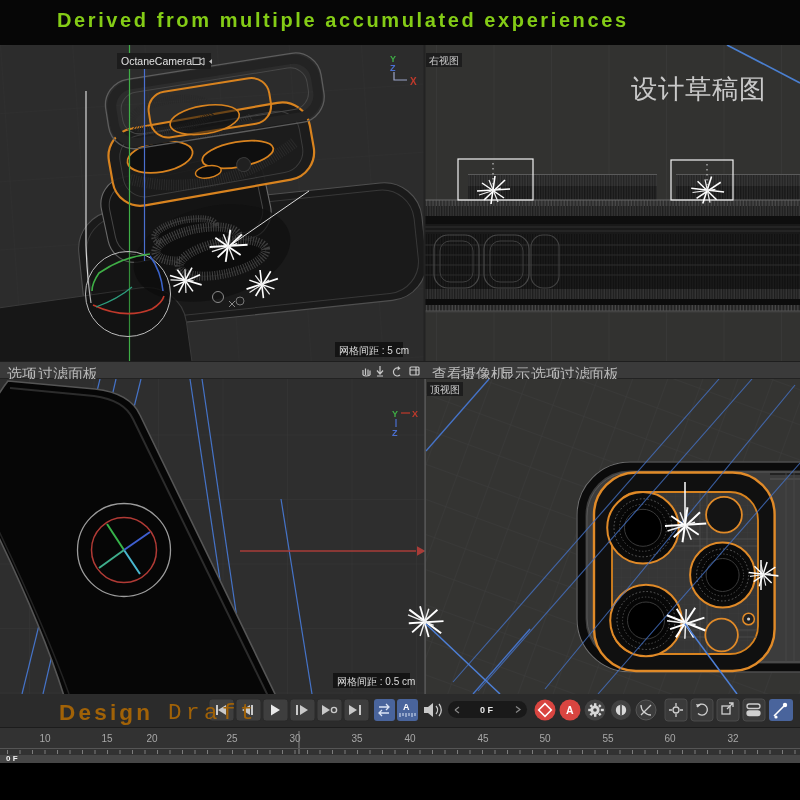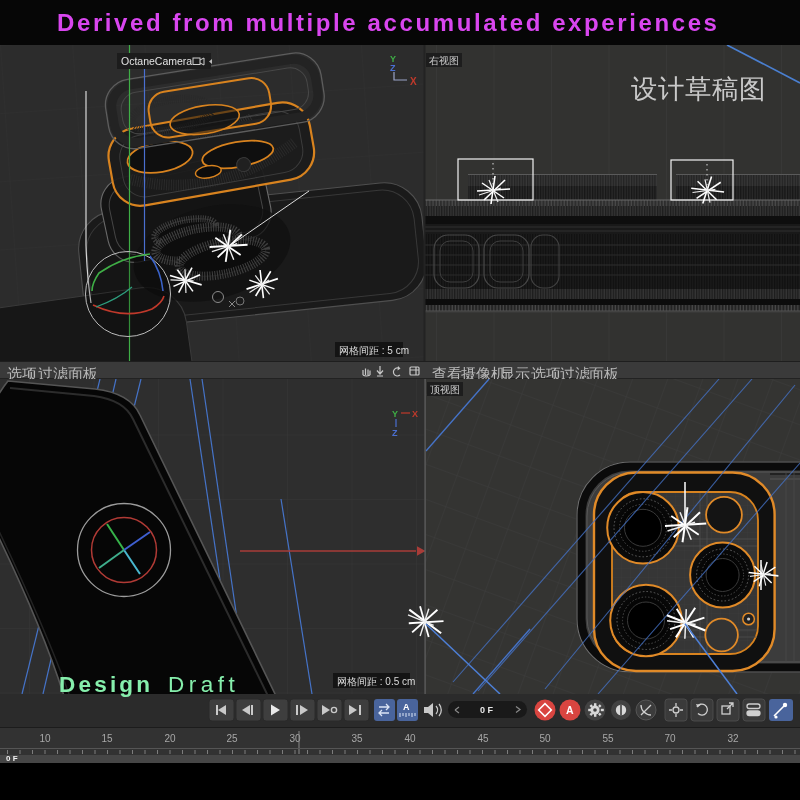--- a/index.html
+++ b/index.html
@@ -1,33 +1,33 @@
 <!DOCTYPE html>
 <html><head>
 <meta charset="utf-8">
 <style>
   html,body{margin:0;padding:0;background:#000;}
   body{width:800px;height:800px;position:relative;overflow:hidden;
        font-family:"Liberation Sans", sans-serif;}
   .abs{position:absolute;}
   #banner{left:0;top:0;width:800px;height:45px;background:#060606;}
-  #banner span{position:absolute;left:57px;top:9px;font-size:24px;font-weight:bold;
-    letter-spacing:2.6px;color:#d946ef;white-space:nowrap;}
+  #banner span{position:absolute;left:57px;top:9px;font-size:20px;font-weight:bold;
+    letter-spacing:2.6px;color:#84cc16;white-space:nowrap;}
   #vptop{left:0;top:45px;width:800px;height:316px;}
   #menubar{left:0;top:361px;width:800px;height:18px;background:#3a3a3a;
     border-top:1px solid #1e1e1e;border-bottom:1px solid #222;box-sizing:border-box;}
   .mtxt{position:absolute;top:3px;font-size:15px;color:#b9b9b9;}
   #vpbot{left:0;top:379px;width:800px;height:315px;}
   #tbar{left:0;top:694px;width:800px;height:33px;background:#2b2b2b;}
   #ruler{left:0;top:727px;width:800px;height:42px;background:#323232;border-top:1px solid #1c1c1c;box-sizing:border-box;}
   #strip{left:0;top:755px;width:800px;height:8px;background:#464646;}
   #strip span{position:absolute;left:6px;top:-1px;font-size:8px;font-weight:bold;color:#f0f0f0;}
   #blackbot{left:0;top:763px;width:800px;height:37px;background:#000;}
   .rnum{position:absolute;top:5px;font-size:10px;color:#a8a8a8;transform:translateX(-50%);}
-  #dd{left:59px;top:672px;font-size:22.5px;color:#86efac;z-index:5;white-space:nowrap;width:300px;height:24px;}
+  #dd{left:59px;top:700px;font-size:22.5px;color:#a16207;z-index:5;white-space:nowrap;width:300px;height:24px;}
   #dd b{font-weight:bold;letter-spacing:3.2px;}
 </style>
 </head>
 <body>
 <div class="abs" id="banner">
     <span>Derived from multiple accumulated experiences</span>
   </div>
 
 <svg class="abs" id="vptop" width="800" height="316">
 <defs>
@@ -436,34 +436,34 @@
     <rect x="747" y="10" width="13" height="4.5" rx="2.2"></rect>
     <rect x="747" y="17" width="13" height="4.5" rx="2.2" fill="#cfcfcf"></rect>
   </g>
   <path d="M774,22 l10,-10" stroke="#fff" stroke-width="1.6"></path>
   <circle cx="785" cy="11" r="2.2" fill="#fff"></circle>
   <circle cx="776" cy="23" r="1.6" fill="#fff"></circle>
 </svg>
 </div>
 <div class="abs" id="dd">
     <b style="position:absolute;left:0;top:0">Design</b>
-    <span style="position:absolute;left:109px;top:0;letter-spacing:4.5px;">Draft</span>
+    <span style="position:absolute;left:109px;top:0;letter-spacing:4.5px;font-family:Liberation Mono, monospace;">Draft</span>
   </div>
 <div class="abs" id="ruler">
   <span class="rnum" style="left:45px">10</span>
   <span class="rnum" style="left:107px">15</span>
-  <span class="rnum" style="left:170px">20</span>
+  <span class="rnum" style="left:152px">20</span>
   <span class="rnum" style="left:232px">25</span>
   <span class="rnum" style="left:295px">30</span>
   <span class="rnum" style="left:357px">35</span>
   <span class="rnum" style="left:410px">40</span>
   <span class="rnum" style="left:483px">45</span>
   <span class="rnum" style="left:545px">50</span>
   <span class="rnum" style="left:608px">55</span>
-  <span class="rnum" style="left:670px">70</span>
+  <span class="rnum" style="left:670px">60</span>
   <span class="rnum" style="left:733px">32</span>
   <svg class="abs" style="left:0;top:0" width="800" height="27">
     <line x1="299" y1="3" x2="299" y2="26" stroke="#8a8a8a" stroke-width="1"></line>
     <line x1="0" y1="20.5" x2="800" y2="20.5" stroke="#555" stroke-width="1"></line>
     <g stroke="#7d7d7d" stroke-width="1">
       <path d="M7.5,22 V26 M20,22 V26 M32.5,22 V26 M45,22 V26 M57.5,22 V26 M70,22 V26 M82.5,22 V26 M95,22 V26 M107.5,22 V26 M120,22 V26 M132.5,22 V26 M145,22 V26 M157.5,22 V26 M170,22 V26 M182.5,22 V26 M195,22 V26 M207.5,22 V26 M220,22 V26 M232.5,22 V26 M245,22 V26 M257.5,22 V26 M270,22 V26 M282.5,22 V26 M295,22 V26 M307.5,22 V26 M320,22 V26 M332.5,22 V26 M345,22 V26 M357.5,22 V26 M370,22 V26 M382.5,22 V26 M395,22 V26 M407.5,22 V26 M420,22 V26 M432.5,22 V26 M445,22 V26 M457.5,22 V26 M470,22 V26 M482.5,22 V26 M495,22 V26 M507.5,22 V26 M520,22 V26 M532.5,22 V26 M545,22 V26 M557.5,22 V26 M570,22 V26 M582.5,22 V26 M595,22 V26 M607.5,22 V26 M620,22 V26 M632.5,22 V26 M645,22 V26 M657.5,22 V26 M670,22 V26 M682.5,22 V26 M695,22 V26 M707.5,22 V26 M720,22 V26 M732.5,22 V26 M745,22 V26 M757.5,22 V26 M770,22 V26 M782.5,22 V26 M795,22 V26"></path>
     </g>
   </svg>
 </div>
 <div class="abs" id="strip">

